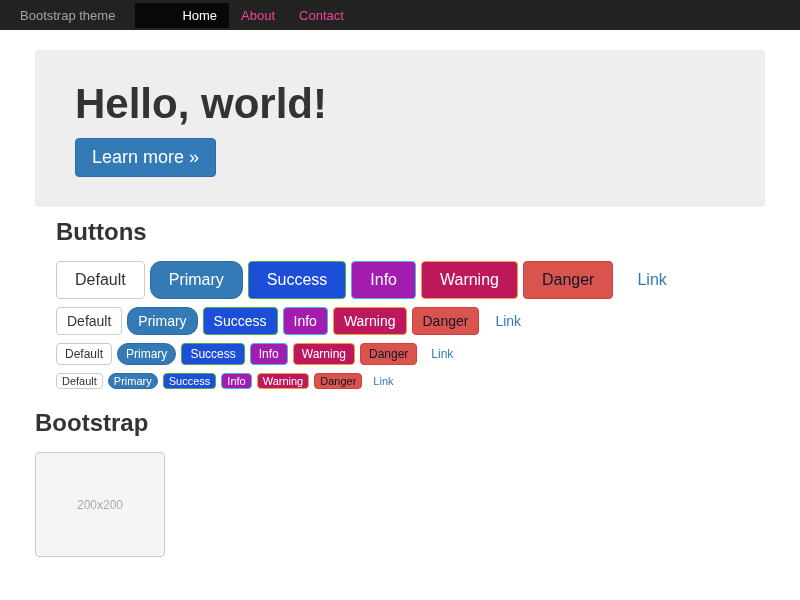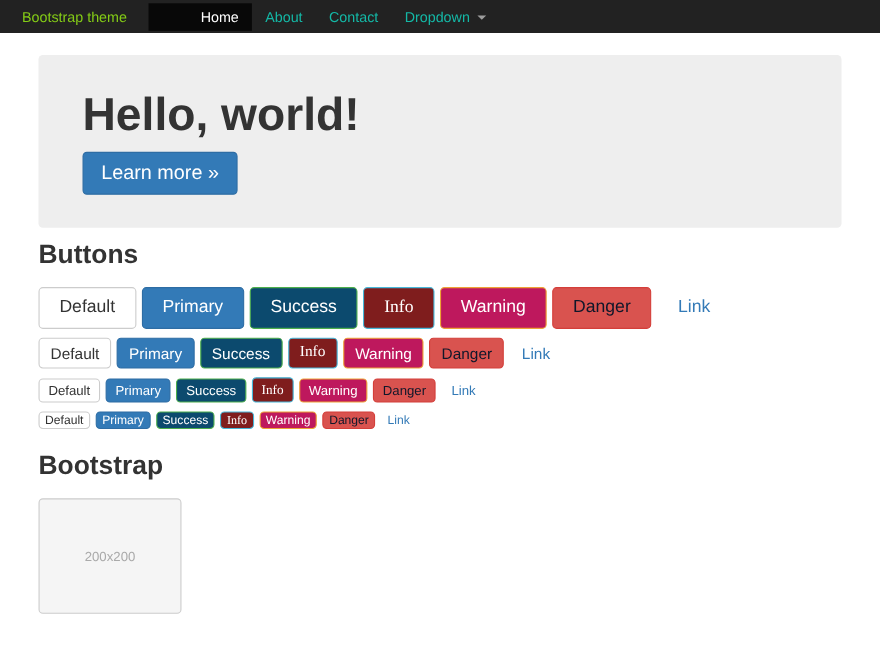--- a/index.html
+++ b/index.html
@@ -7,32 +7,32 @@
 
     
     .navbar {
       background-color: #222;
       height: 30px;
       display: flex;
       align-items: center;
       padding: 0 20px;
     }
     .navbar-brand {
-      color: #84cc16;
+      color: #a3a3a3;
       font-size: 13px;
       margin-right: 20px;
       text-decoration: none;
     }
     .navbar-nav {
       display: flex;
       list-style: none;
       gap: 0;
     }
     .navbar-nav li a {
-      color: #14b8a6;
+      color: #ec4899;
       text-decoration: none;
       padding: 5px 12px;
       font-size: 13px;
       display: block;
     }
     .navbar-nav li.active a {
       background-color: #080808;
       color: #fff;
       border-radius: 0;
       padding-left: 47px;
@@ -89,40 +89,40 @@
 
     
     .section-heading {
       font-size: 24px;
       font-weight: bold;
       margin-bottom: 15px;
       color: #333;
     }
 
     
-    .buttons-section { margin-bottom: 20px; }
+    .buttons-section { margin-bottom: 20px; margin-left: 21px; }
     .btn-row {
       display: flex;
       align-items: center;
       gap: 5px;
       margin-bottom: 8px;
       flex-wrap: wrap;
     }
 
     
     .btn { border-radius: 4px; cursor: pointer; font-size: 14px; border: 1px solid transparent; display: inline-block; text-align: right; }
     .btn-lg { padding: 9px 18px; font-size: 16px; }
     .btn-md { padding: 5px 10px; font-size: 14px; }
     .btn-sm { padding: 3px 8px; font-size: 12px; }
     .btn-xs { padding: 1px 5px; font-size: 11px; }
 
     .btn-default { background: #fff; border-color: #ccc; color: #333; }
-    .btn-primary { background: #337ab7; border-color: #2e6da4; color: #fff; }
-    .btn-success { background: #0c4a6e; border-color: #4cae4c; color: #fff; }
-    .btn-info { background: #7f1d1d; border-color: #46b8da; color: #fff; font-family: Liberation Serif, serif; }
+    .btn-primary { background: #337ab7; border-color: #2e6da4; color: #fff; border-radius: 11px; }
+    .btn-success { background: #1d4ed8; border-color: #4cae4c; color: #fff; }
+    .btn-info { background: #a21caf; border-color: #46b8da; color: #fff; }
     .btn-warning { background: #be185d; border-color: #eea236; color: #fff; }
     .btn-danger { background: #d9534f; border-color: #d43f3a; color: #0f172a; }
     .btn-link { background: transparent; border-color: transparent; color: #337ab7; text-decoration: none; }
 
     
     .thumbnails-section { margin-bottom: 20px; }
     .thumbnail-box {
       width: 130px;
       height: 105px;
       border: 1px solid #ccc;
@@ -143,26 +143,20 @@
   <ul class="navbar-nav">
     <li class="active">
       <a href="#">Home</a>
     </li>
     <li>
       <a href="#">About</a>
     </li>
     <li>
       <a href="#">Contact</a>
     </li>
-    <li>
-      <a href="#">
-        <span>Dropdown</span>
-        <span class="caret"></span>
-      </a>
-    </li>
   </ul>
 </nav>
 
 <div class="container">
 
   <div class="jumbotron">
     <h1>Hello, world!</h1>
     <a href="#" class="btn-primary-hero">Learn more »</a>
   </div>
 

